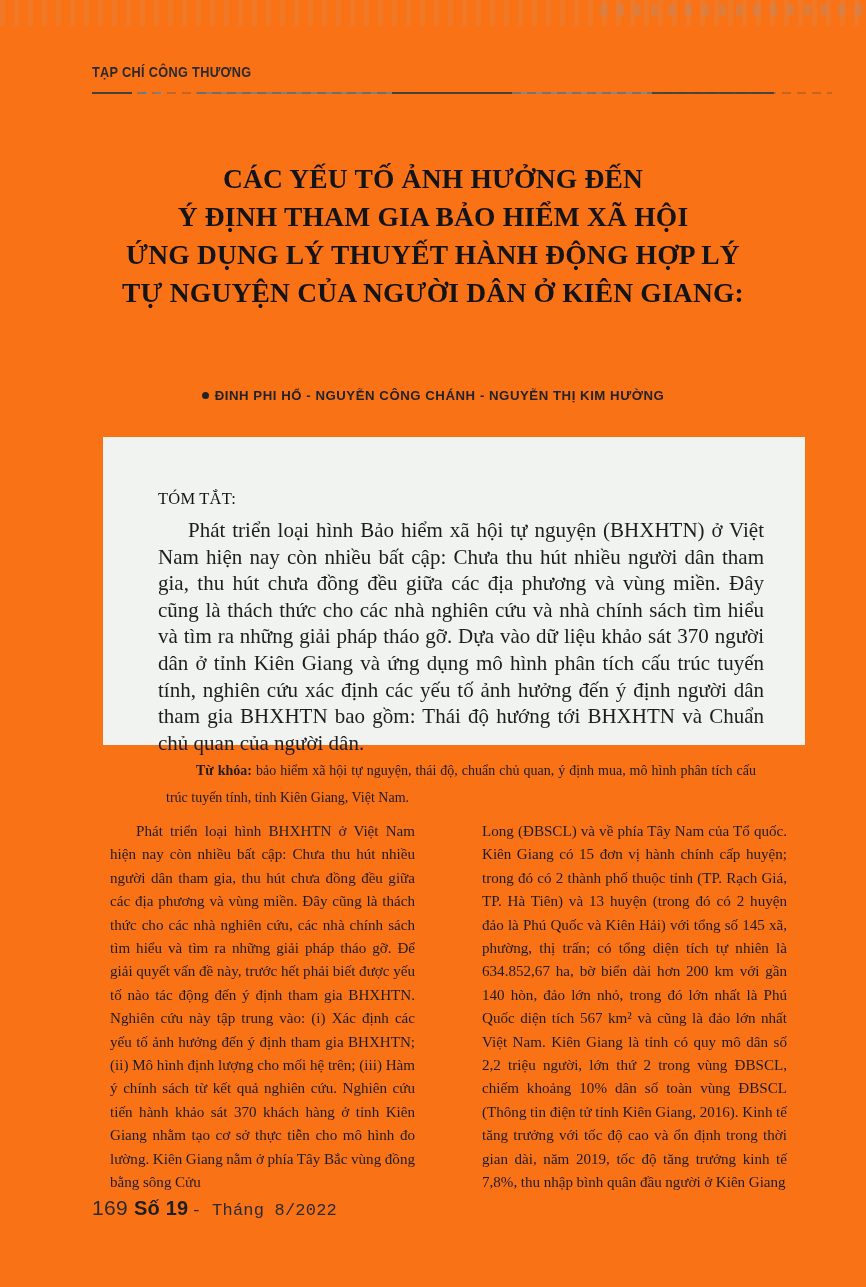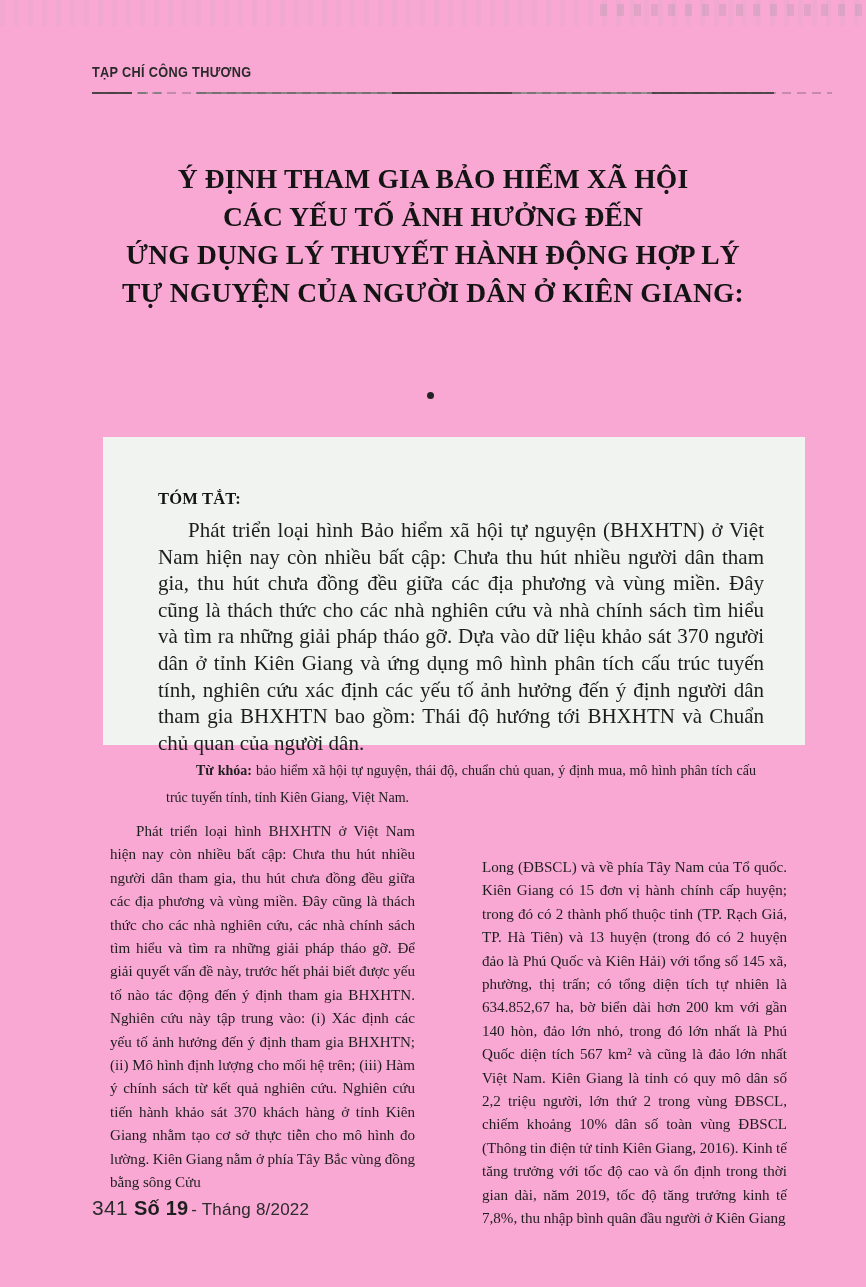--- a/index.html
+++ b/index.html
@@ -5,21 +5,21 @@
   html, body {
     margin: 0;
     padding: 0;
     background: #ffffff;
   }
 
   .page {
     position: relative;
     width: 866px;
     height: 1287px;
-    background: #f9a8d4;
+    background: #f97316;
     overflow: hidden;
     font-family: "Liberation Serif", "DejaVu Serif", serif;
     color: #1b1b1b;
   }
 
   
   .scan-noise-top {
     position: absolute;
     top: 0;
     left: 0;
@@ -147,21 +147,21 @@
     background: #f1f3f1;
   }
   .abstract-inner {
     position: absolute;
     left: 55px;
     top: 52px;
     width: 606px;
   }
   .abstract-heading {
     font-family: "Liberation Serif", "DejaVu Serif", serif;
-    font-weight: bold;
+    font-weight: normal;
     font-size: 16.5px;
     letter-spacing: .2px;
     color: #141414;
     margin-bottom: 8px;
   }
   .abstract-para {
     font-family: "Liberation Serif", "DejaVu Serif", serif;
     font-size: 21px;
     line-height: 26.6px;
     text-align: justify;
@@ -210,21 +210,21 @@
   .body-para {
     font-family: "Liberation Serif", "DejaVu Serif", serif;
     font-size: 15.1px;
     line-height: 23.4px;
     text-align: justify;
     text-indent: 26px;
     color: #1d1d1d;
     margin: 0;
     word-spacing: -0.2px;
   }
-  .body-para.no-indent { text-indent: 0; margin-top: 36px; }
+  .body-para.no-indent { text-indent: 0; }
 
   
   .footer {
     position: absolute;
     left: 92px;
     top: 1196px;
     white-space: nowrap;
   }
   .folio-num {
     font-family: "Liberation Sans", "DejaVu Sans", sans-serif;
@@ -235,21 +235,21 @@
   }
   .folio-issue {
     font-family: "Liberation Sans", "DejaVu Sans", sans-serif;
     font-size: 20px;
     font-weight: bold;
     color: #1e1e1e;
     margin-left: 6px;
     letter-spacing: .2px;
   }
   .folio-date {
-    font-family: Liberation Sans, sans-serif;
+    font-family: Liberation Mono, monospace;
     font-size: 17px;
     font-weight: 400;
     color: #2b2b2b;
     margin-left: 3px;
     letter-spacing: .2px;
     text-align: center;
   }
 </style>
 </head>
 <body>
@@ -259,44 +259,44 @@
   <div class="scan-noise-top"></div>
   <div class="scan-noise-top2"></div>
 
   <div class="running-head">
     <div class="running-head-text">TẠP CHÍ CÔNG THƯƠNG</div>
   </div>
   <div class="head-rule"></div>
   <div class="head-rule-dots"></div>
 
   <div class="title-block">
+    <div class="title-line">CÁC YẾU TỐ ẢNH HƯỞNG ĐẾN</div>
     <div class="title-line">Ý ĐỊNH THAM GIA BẢO HIỂM XÃ HỘI</div>
-    <div class="title-line">CÁC YẾU TỐ ẢNH HƯỞNG ĐẾN</div>
     <div class="title-line">ỨNG DỤNG LÝ THUYẾT HÀNH ĐỘNG HỢP LÝ</div>
     <div class="title-line">TỰ NGUYỆN CỦA NGƯỜI DÂN Ở KIÊN GIANG:</div>
   </div>
 
   <div class="authors">
-    <span class="author-bullet"></span>
+    <span class="author-bullet"></span><span>ĐINH PHI HỔ - NGUYỄN CÔNG CHÁNH - NGUYỄN THỊ KIM HƯỜNG</span>
   </div>
 
   <div class="abstract-box">
     <div class="abstract-inner">
       <div class="abstract-heading">TÓM TẮT:</div>
       <p class="abstract-para">Phát triển loại hình Bảo hiểm xã hội tự nguyện (BHXHTN) ở Việt Nam hiện nay còn nhiều bất cập: Chưa thu hút nhiều người dân tham gia, thu hút chưa đồng đều giữa các địa phương và vùng miền. Đây cũng là thách thức cho các nhà nghiên cứu và nhà chính sách tìm hiểu và tìm ra những giải pháp tháo gỡ. Dựa vào dữ liệu khảo sát 370 người dân ở tỉnh Kiên Giang và ứng dụng mô hình phân tích cấu trúc tuyến tính, nghiên cứu xác định các yếu tố ảnh hưởng đến ý định người dân tham gia BHXHTN bao gồm: Thái độ hướng tới BHXHTN và Chuẩn chủ quan của người dân.</p>
       <p class="abstract-keywords"><span class="kw-label">Từ khóa:</span><span> bảo hiểm xã hội tự nguyện, thái độ, chuẩn chủ quan, ý định mua, mô hình phân tích cấu trúc tuyến tính, tỉnh Kiên Giang, Việt Nam.</span></p>
     </div>
   </div>
 
   <div class="body-cols">
     <div class="col col-left">
       <p class="body-para">Phát triển loại hình BHXHTN ở Việt Nam hiện nay còn nhiều bất cập: Chưa thu hút nhiều người dân tham gia, thu hút chưa đồng đều giữa các địa phương và vùng miền. Đây cũng là thách thức cho các nhà nghiên cứu, các nhà chính sách tìm hiểu và tìm ra những giải pháp tháo gỡ. Để giải quyết vấn đề này, trước hết phải biết được yếu tố nào tác động đến ý định tham gia BHXHTN. Nghiên cứu này tập trung vào: (i) Xác định các yếu tố ảnh hưởng đến ý định tham gia BHXHTN; (ii) Mô hình định lượng cho mối hệ trên; (iii) Hàm ý chính sách từ kết quả nghiên cứu. Nghiên cứu tiến hành khảo sát 370 khách hàng ở tỉnh Kiên Giang nhằm tạo cơ sở thực tiễn cho mô hình đo lường. Kiên Giang nằm ở phía Tây Bắc vùng đồng bằng sông Cửu</p>
     </div>
     <div class="col col-right">
       <p class="body-para no-indent">Long (ĐBSCL) và về phía Tây Nam của Tổ quốc. Kiên Giang có 15 đơn vị hành chính cấp huyện; trong đó có 2 thành phố thuộc tỉnh (TP. Rạch Giá, TP. Hà Tiên) và 13 huyện (trong đó có 2 huyện đảo là Phú Quốc và Kiên Hải) với tổng số 145 xã, phường, thị trấn; có tổng diện tích tự nhiên là 634.852,67 ha, bờ biển dài hơn 200 km với gần 140 hòn, đảo lớn nhỏ, trong đó lớn nhất là Phú Quốc diện tích 567 km² và cũng là đảo lớn nhất Việt Nam. Kiên Giang là tỉnh có quy mô dân số 2,2 triệu người, lớn thứ 2 trong vùng ĐBSCL, chiếm khoảng 10% dân số toàn vùng ĐBSCL (Thông tin điện tử tỉnh Kiên Giang, 2016). Kinh tế tăng trưởng với tốc độ cao và ổn định trong thời gian dài, năm 2019, tốc độ tăng trưởng kinh tế 7,8%, thu nhập bình quân đầu người ở Kiên Giang</p>
     </div>
   </div>
 
   <div class="footer">
-    <span class="folio-num">341</span><span class="folio-issue">Số 19</span><span class="folio-date">- Tháng 8/2022</span>
+    <span class="folio-num">169</span><span class="folio-issue">Số 19</span><span class="folio-date">- Tháng 8/2022</span>
   </div>
 
 </div>
 
 </body></html>

